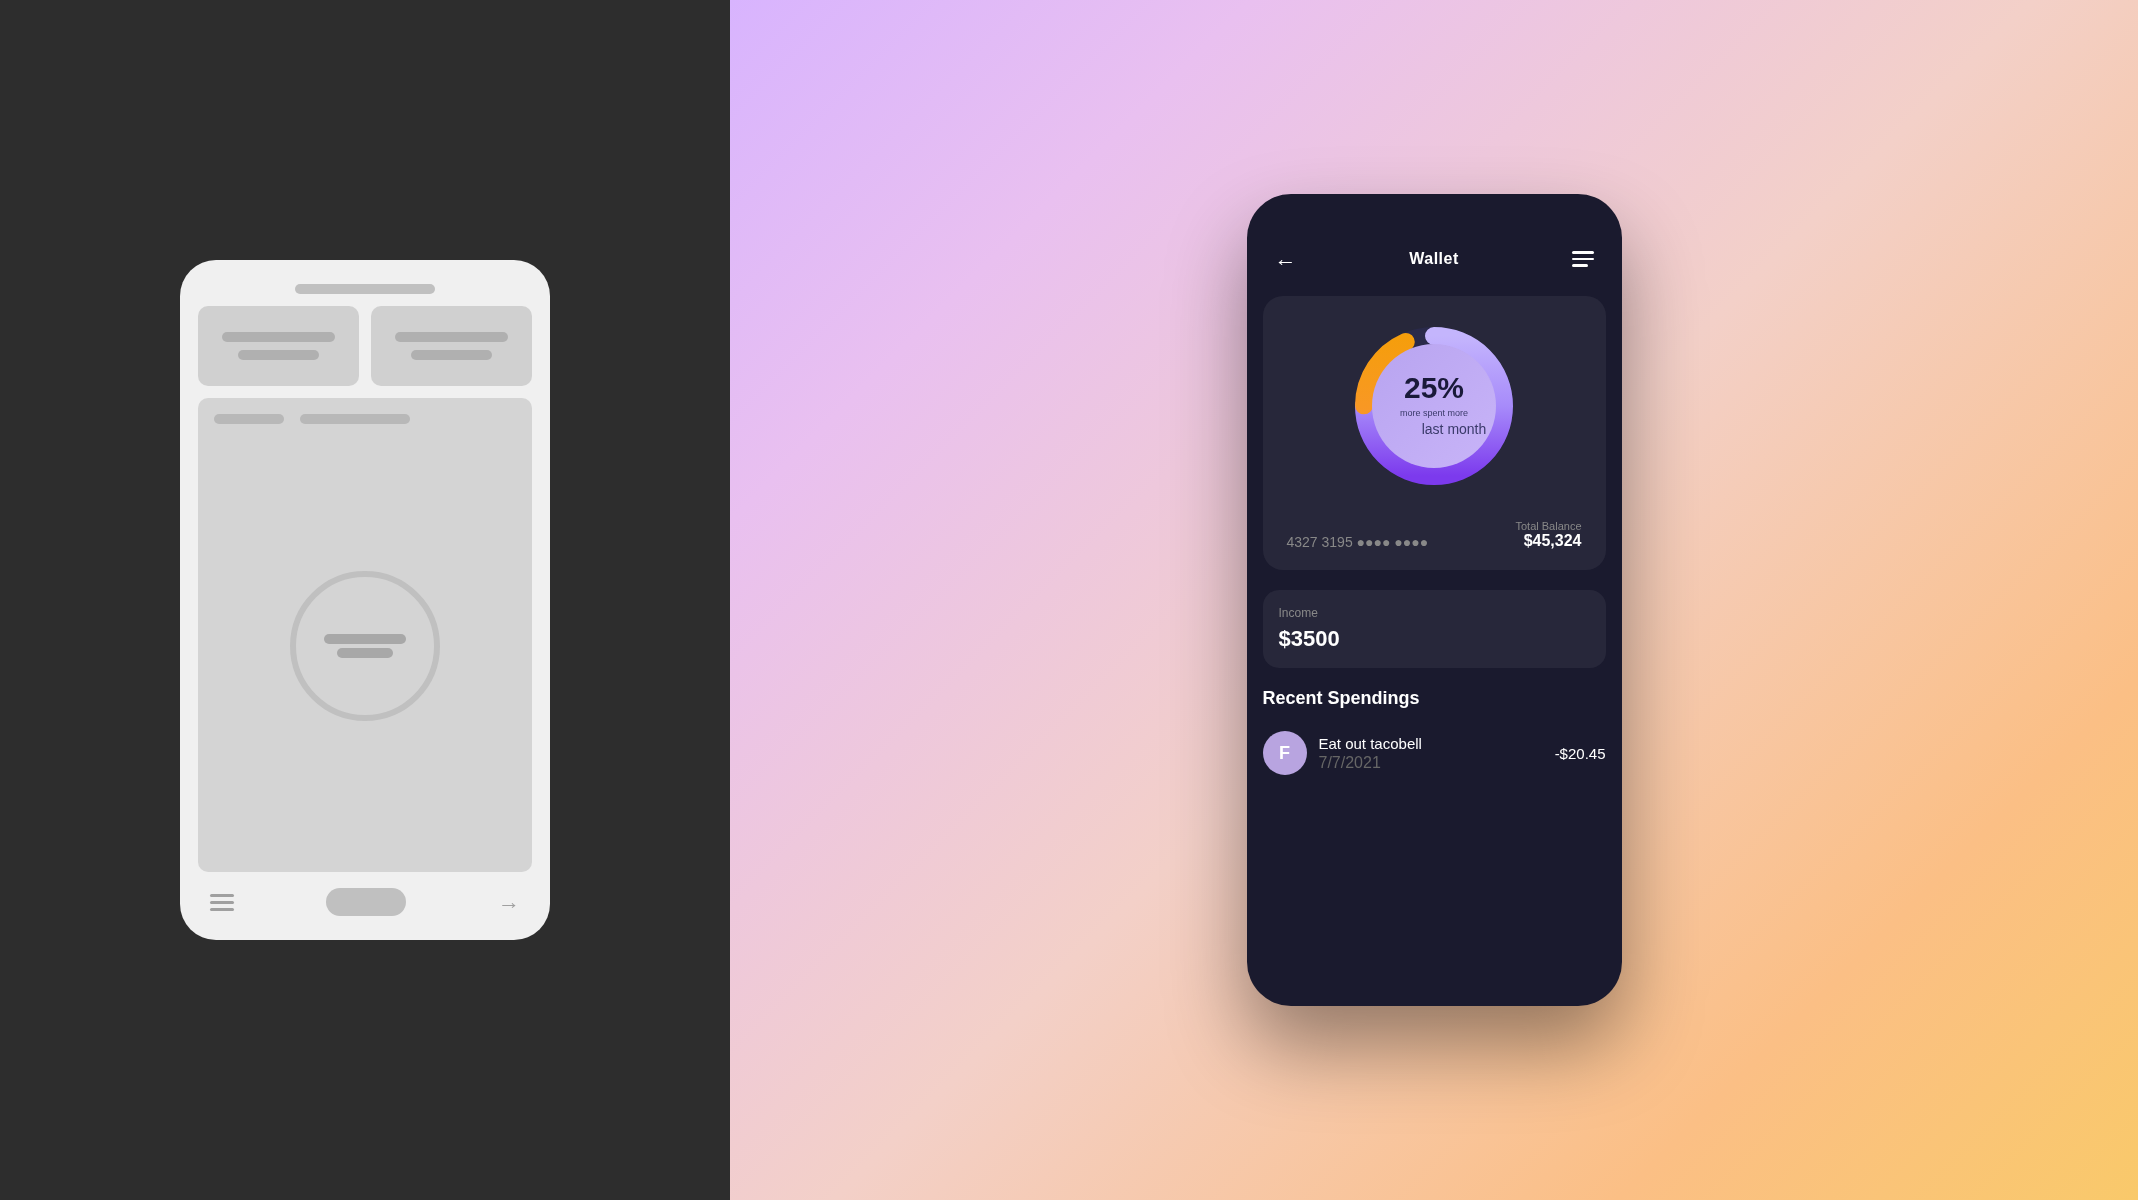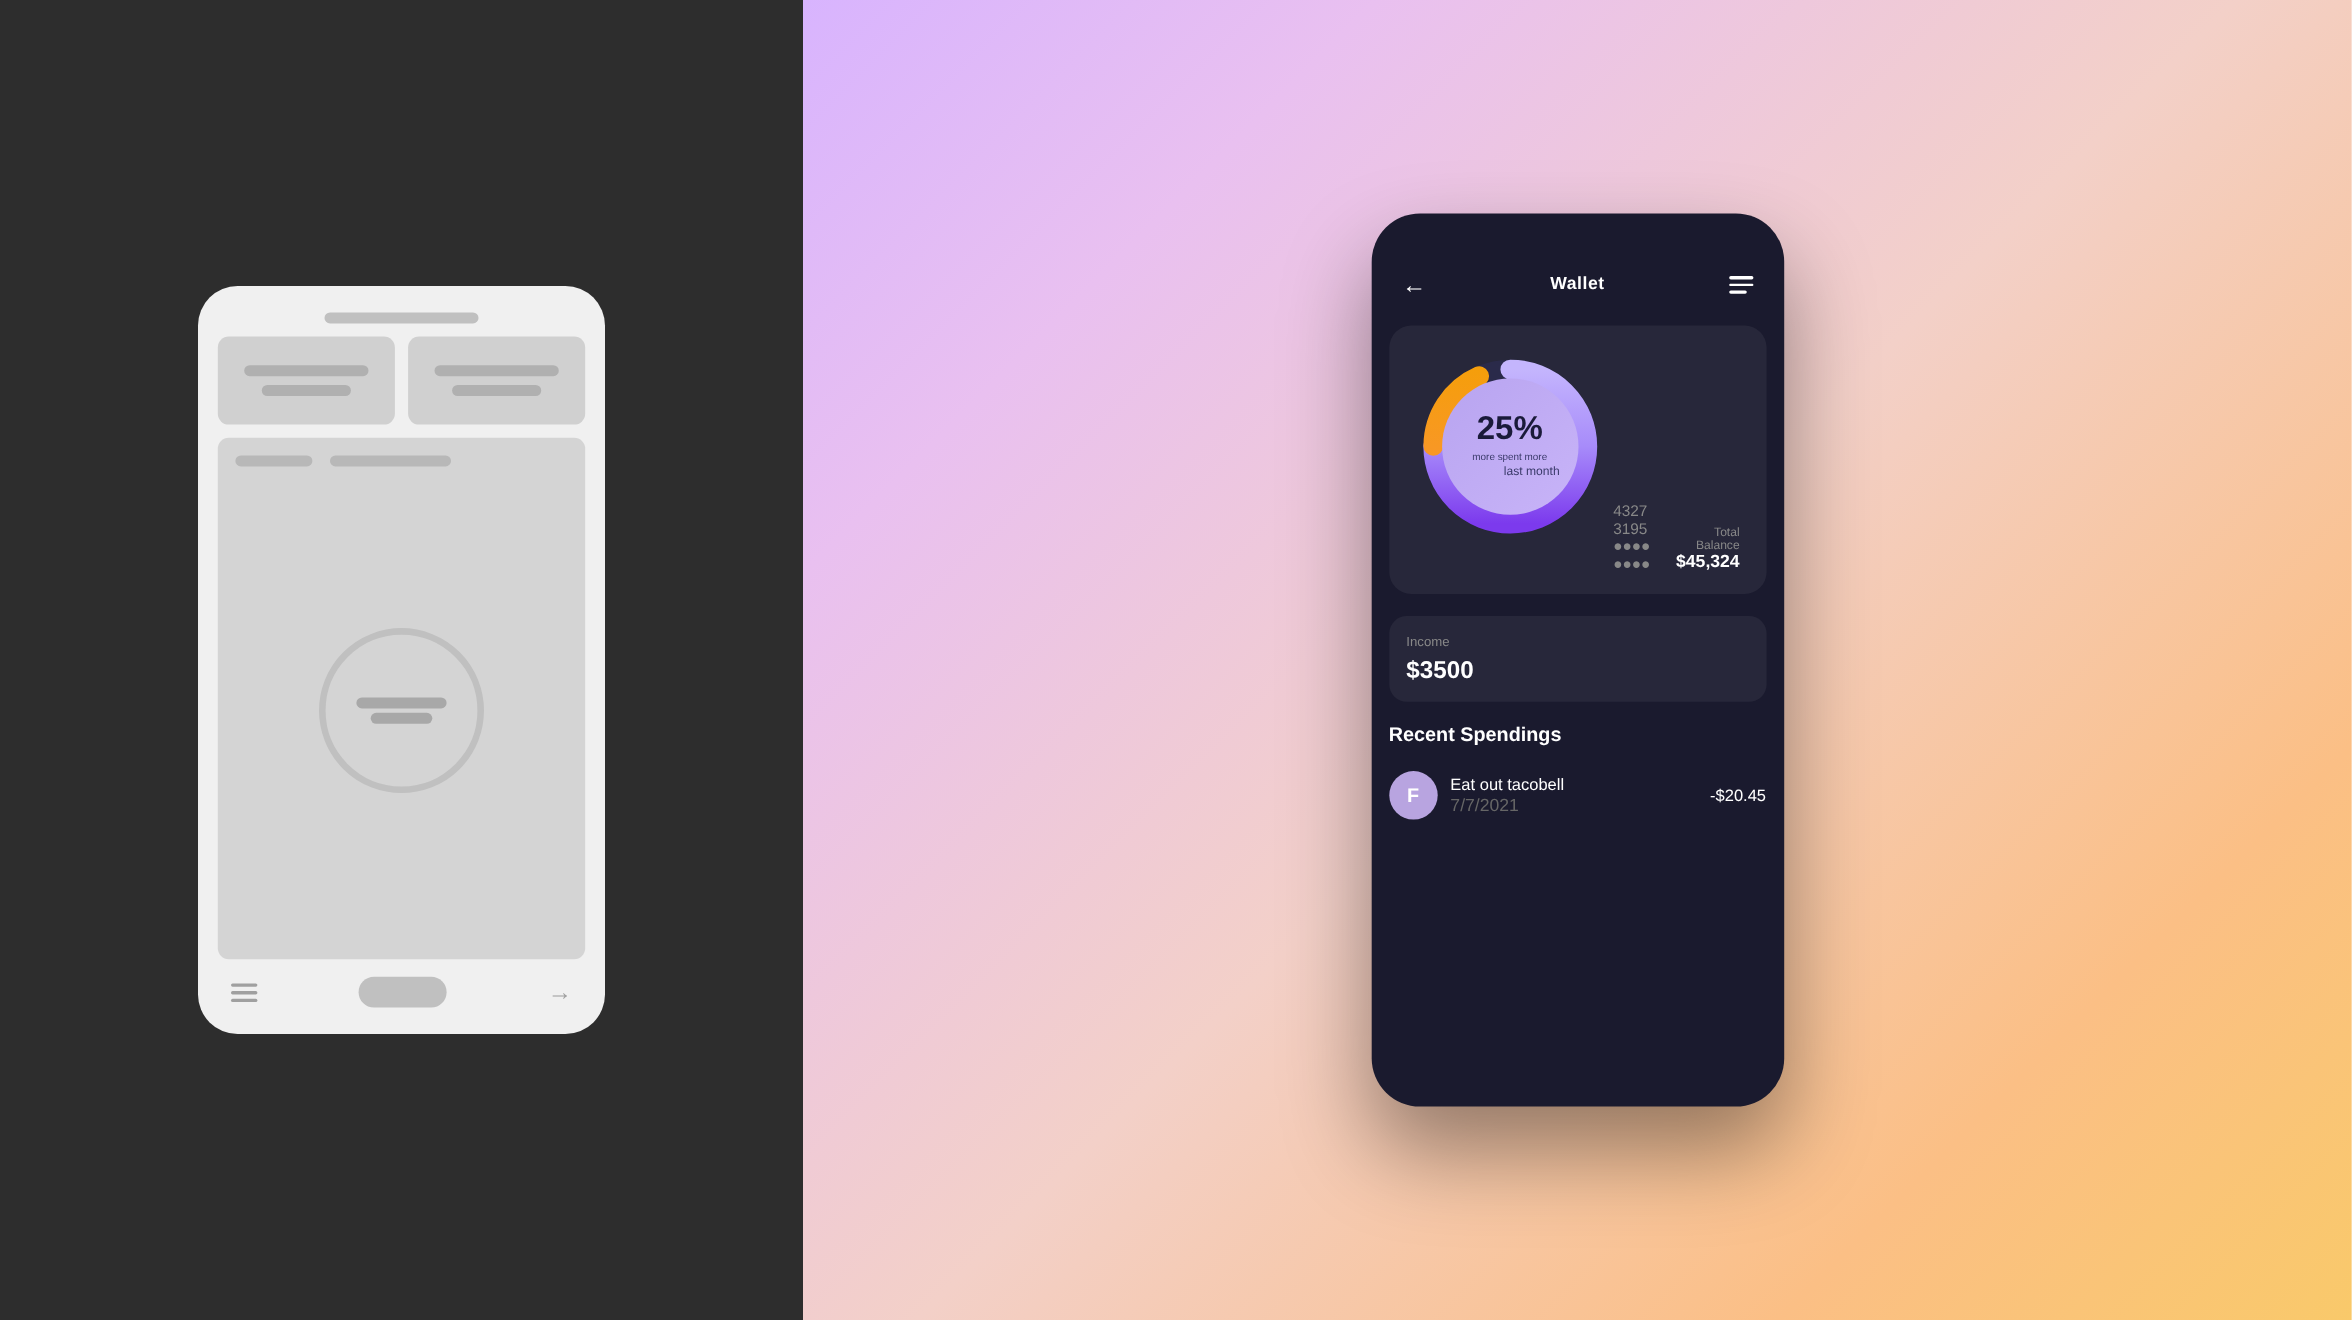--- a/index.html
+++ b/index.html
@@ -227,22 +227,22 @@
       width: 16px;
     }
 
     
     .chart-card {
       margin: 8px 16px;
       background: rgba(255,255,255,0.06);
       border-radius: 20px;
       padding: 20px;
       display: flex;
-      flex-direction: row;
-      align-items: flex-end;
+      flex-direction: column;
+      align-items: center;
     }
 
     .donut-container {
       width: 180px;
       height: 180px;
       position: relative;
       margin-bottom: 24px;
     }
 
     .donut-svg {
@@ -439,21 +439,21 @@
             <linearGradient id="gradOrange" x1="0%" y1="0%" x2="100%" y2="0%">
               <stop offset="0%" stop-color="#fb923c"></stop>
               <stop offset="100%" stop-color="#f59e0b"></stop>
             </linearGradient>
           </defs>
         </svg>
         
         <div style="position:absolute;top:50%;left:50%;transform:translate(-50%,-50%);width:124px;height:124px;border-radius:50%;background:linear-gradient(135deg,#b8a4f0 0%,#c8b4f8 100%);display:flex;flex-direction:column;align-items:center;justify-content:center;">
           <span style="font-size:30px;font-weight:800;color:#1a1a3a;line-height:1;">25%</span>
           <span style="font-size:9px;color:#3a3a6a;text-align:center;margin-top:4px;line-height:1.4;">more spent more</span>
-          <span style="font-size:11px;color:#3a3a6a;text-align:center;line-height:1.4;padding-left:40px;">last month</span>
+          <span style="font-size:14px;color:#3a3a6a;text-align:center;line-height:1.4;padding-left:40px;">last month</span>
         </div>
       </div>
 
       <div class="card-info-row">
         <span class="card-number">4327 3195 ●●●● ●●●●</span>
         <div class="balance-section">
           <span class="balance-label">Total Balance</span>
           <span class="balance-amount">$45,324</span>
         </div>
       </div>

